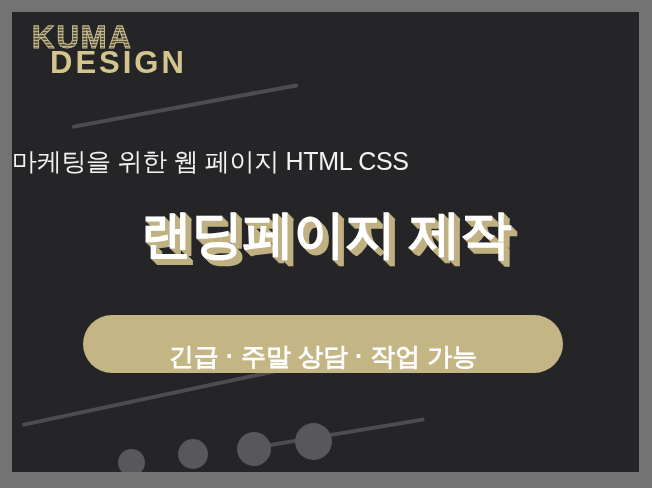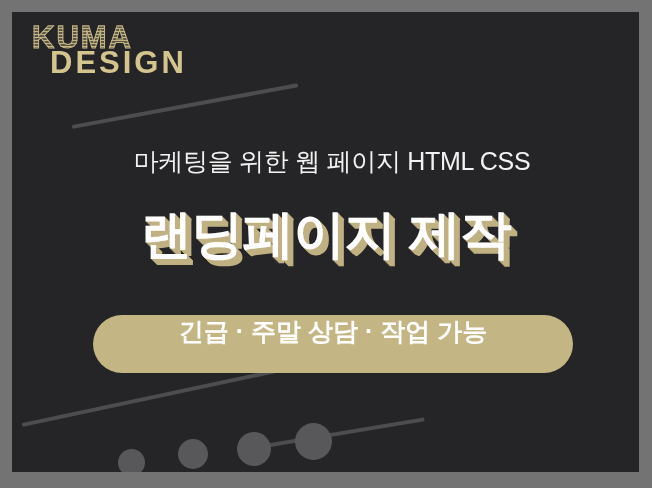--- a/index.html
+++ b/index.html
@@ -102,27 +102,26 @@
     letter-spacing: 3px;
     color: #d4c58f;
   }
 
   
   .subtitle {
     position: absolute;
     left: 0;
     right: 16px;
     top: 133px;
-    text-align: center;
+    text-align: left;
     color: #f2f2f2;
     font-size: 25px;
     font-weight: 400;
     letter-spacing: -0.3px;
     white-space: nowrap;
-    margin-left: 29px;
   }
 
   
   .headline {
     position: absolute;
     left: 0;
     right: 0;
     top: 188px;
     text-align: center;
     color: #ffffff;
@@ -135,28 +134,28 @@
        2px 2px 0 #c0b183,
        3px 3px 0 #c0b183,
        4px 4px 0 #c0b183,
        5px 5px 0 #c0b183,
        6px 6px 0 #c0b183;
   }
 
   
   .cta-pill {
     position: absolute;
-    left: 81px;
+    left: 71px;
     top: 303px;
     width: 480px;
     height: 58px;
     background: #c4b684;
     border-radius: 34px;
     display: flex;
-    align-items: flex-start;
+    align-items: flex-end;
     justify-content: center;
     box-sizing: border-box;
     cursor: pointer;
   }
   .cta-pill-label {
     color: #ffffff;
     font-size: 25px;
     font-weight: 700;
     letter-spacing: 0px;
     white-space: nowrap;

